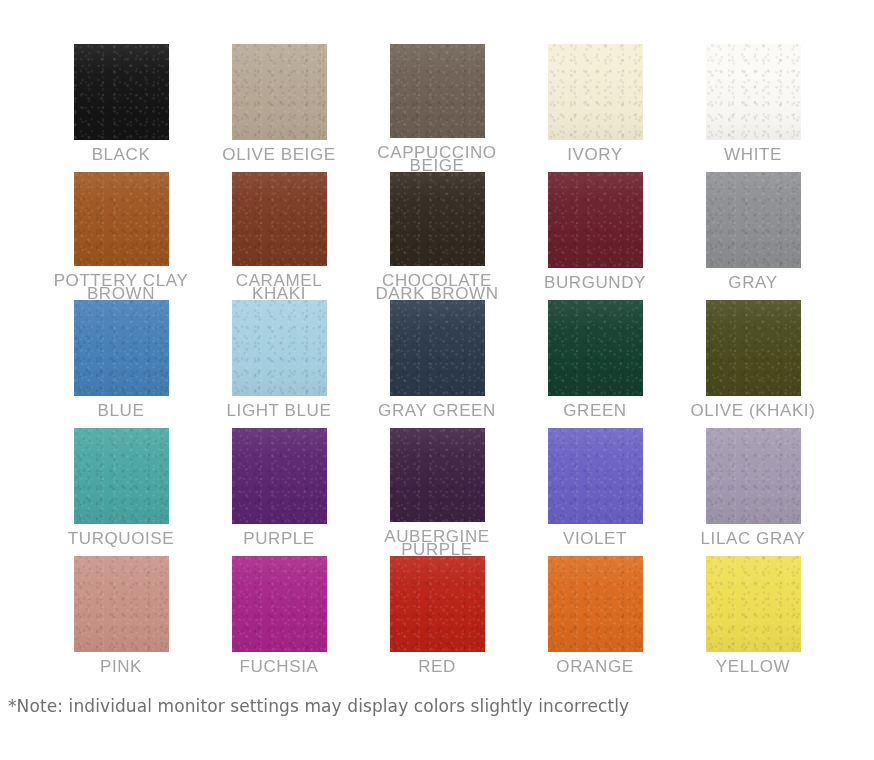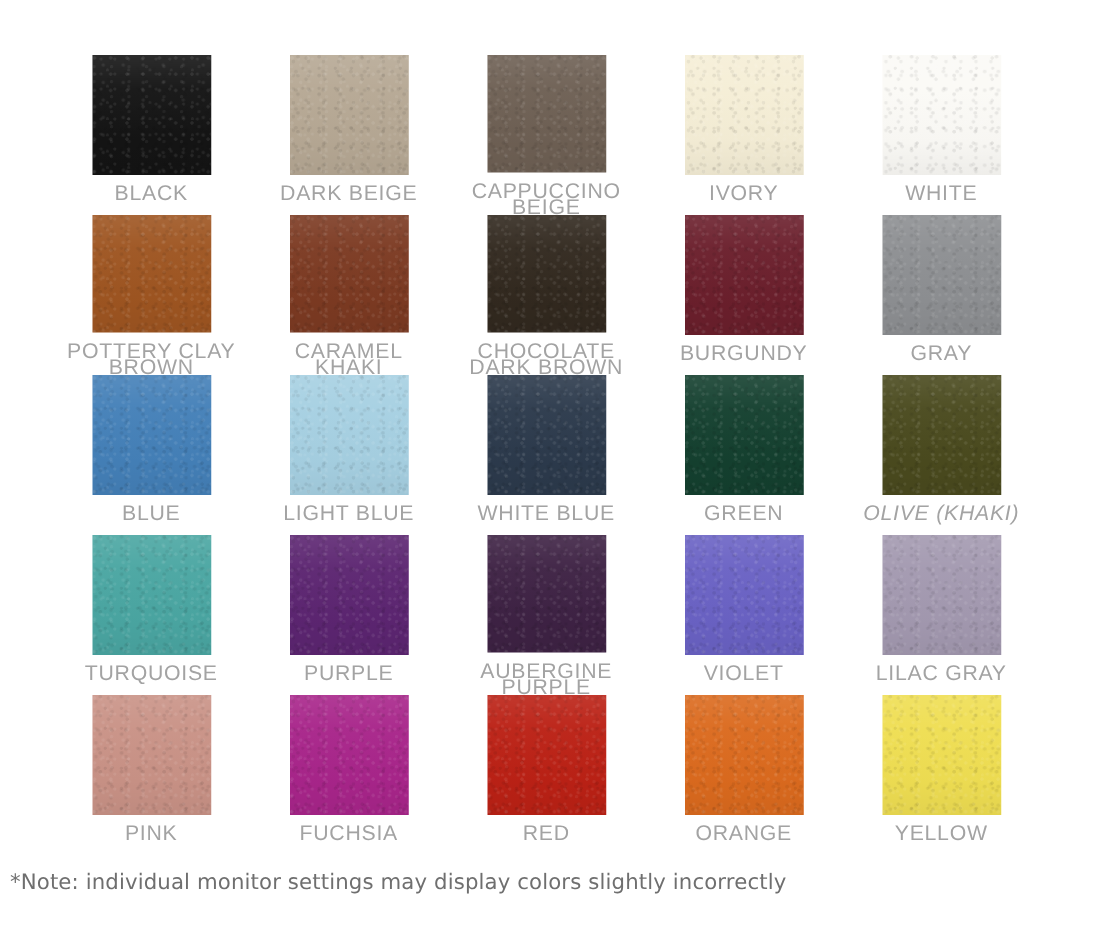--- a/index.html
+++ b/index.html
@@ -116,21 +116,21 @@
 
 <div class="chart">
 
   <div class="swatch-grid">
       <div class="swatch-cell">
         <div class="swatch-chip" style="background-color: rgb(20, 20, 20);"></div>
         <div class="swatch-label" style="color: rgb(163, 163, 163);">BLACK</div>
       </div>
       <div class="swatch-cell">
         <div class="swatch-chip" style="background-color: rgb(182, 168, 148);"></div>
-        <div class="swatch-label" style="color: rgb(163, 163, 163);">DARK BEIGE</div>
+        <div class="swatch-label" style="color: rgb(163, 163, 163);">OLIVE BEIGE</div>
       </div>
       <div class="swatch-cell">
         <div class="swatch-chip" style="background-color: rgb(110, 96, 84);"></div>
         <div class="swatch-label" style="color: rgb(163, 163, 163);">CAPPUCCINO
 BEIGE</div>
       </div>
       <div class="swatch-cell">
         <div class="swatch-chip" style="background-color: rgb(245, 238, 214);"></div>
         <div class="swatch-label" style="color: rgb(163, 163, 163);">IVORY</div>
       </div>
@@ -164,29 +164,29 @@
       <div class="swatch-cell">
         <div class="swatch-chip" style="background-color: rgb(68, 128, 184);"></div>
         <div class="swatch-label" style="color: rgb(163, 163, 163);">BLUE</div>
       </div>
       <div class="swatch-cell">
         <div class="swatch-chip" style="background-color: rgb(166, 208, 226);"></div>
         <div class="swatch-label" style="color: rgb(163, 163, 163);">LIGHT BLUE</div>
       </div>
       <div class="swatch-cell">
         <div class="swatch-chip" style="background-color: rgb(44, 58, 76);"></div>
-        <div class="swatch-label" style="color: rgb(163, 163, 163);">WHITE BLUE</div>
+        <div class="swatch-label" style="color: rgb(163, 163, 163);">GRAY GREEN</div>
       </div>
       <div class="swatch-cell">
         <div class="swatch-chip" style="background-color: rgb(20, 64, 47);"></div>
         <div class="swatch-label" style="color: rgb(163, 163, 163);">GREEN</div>
       </div>
       <div class="swatch-cell">
         <div class="swatch-chip" style="background-color: rgb(74, 74, 30);"></div>
-        <div class="swatch-label" style="color: rgb(163, 163, 163); font-style: italic;">OLIVE (KHAKI)</div>
+        <div class="swatch-label" style="color: rgb(163, 163, 163);">OLIVE (KHAKI)</div>
       </div>
       <div class="swatch-cell">
         <div class="swatch-chip" style="background-color: rgb(74, 166, 162);"></div>
         <div class="swatch-label" style="color: rgb(163, 163, 163);">TURQUOISE</div>
       </div>
       <div class="swatch-cell">
         <div class="swatch-chip" style="background-color: rgb(92, 37, 113);"></div>
         <div class="swatch-label" style="color: rgb(163, 163, 163);">PURPLE</div>
       </div>
       <div class="swatch-cell">

